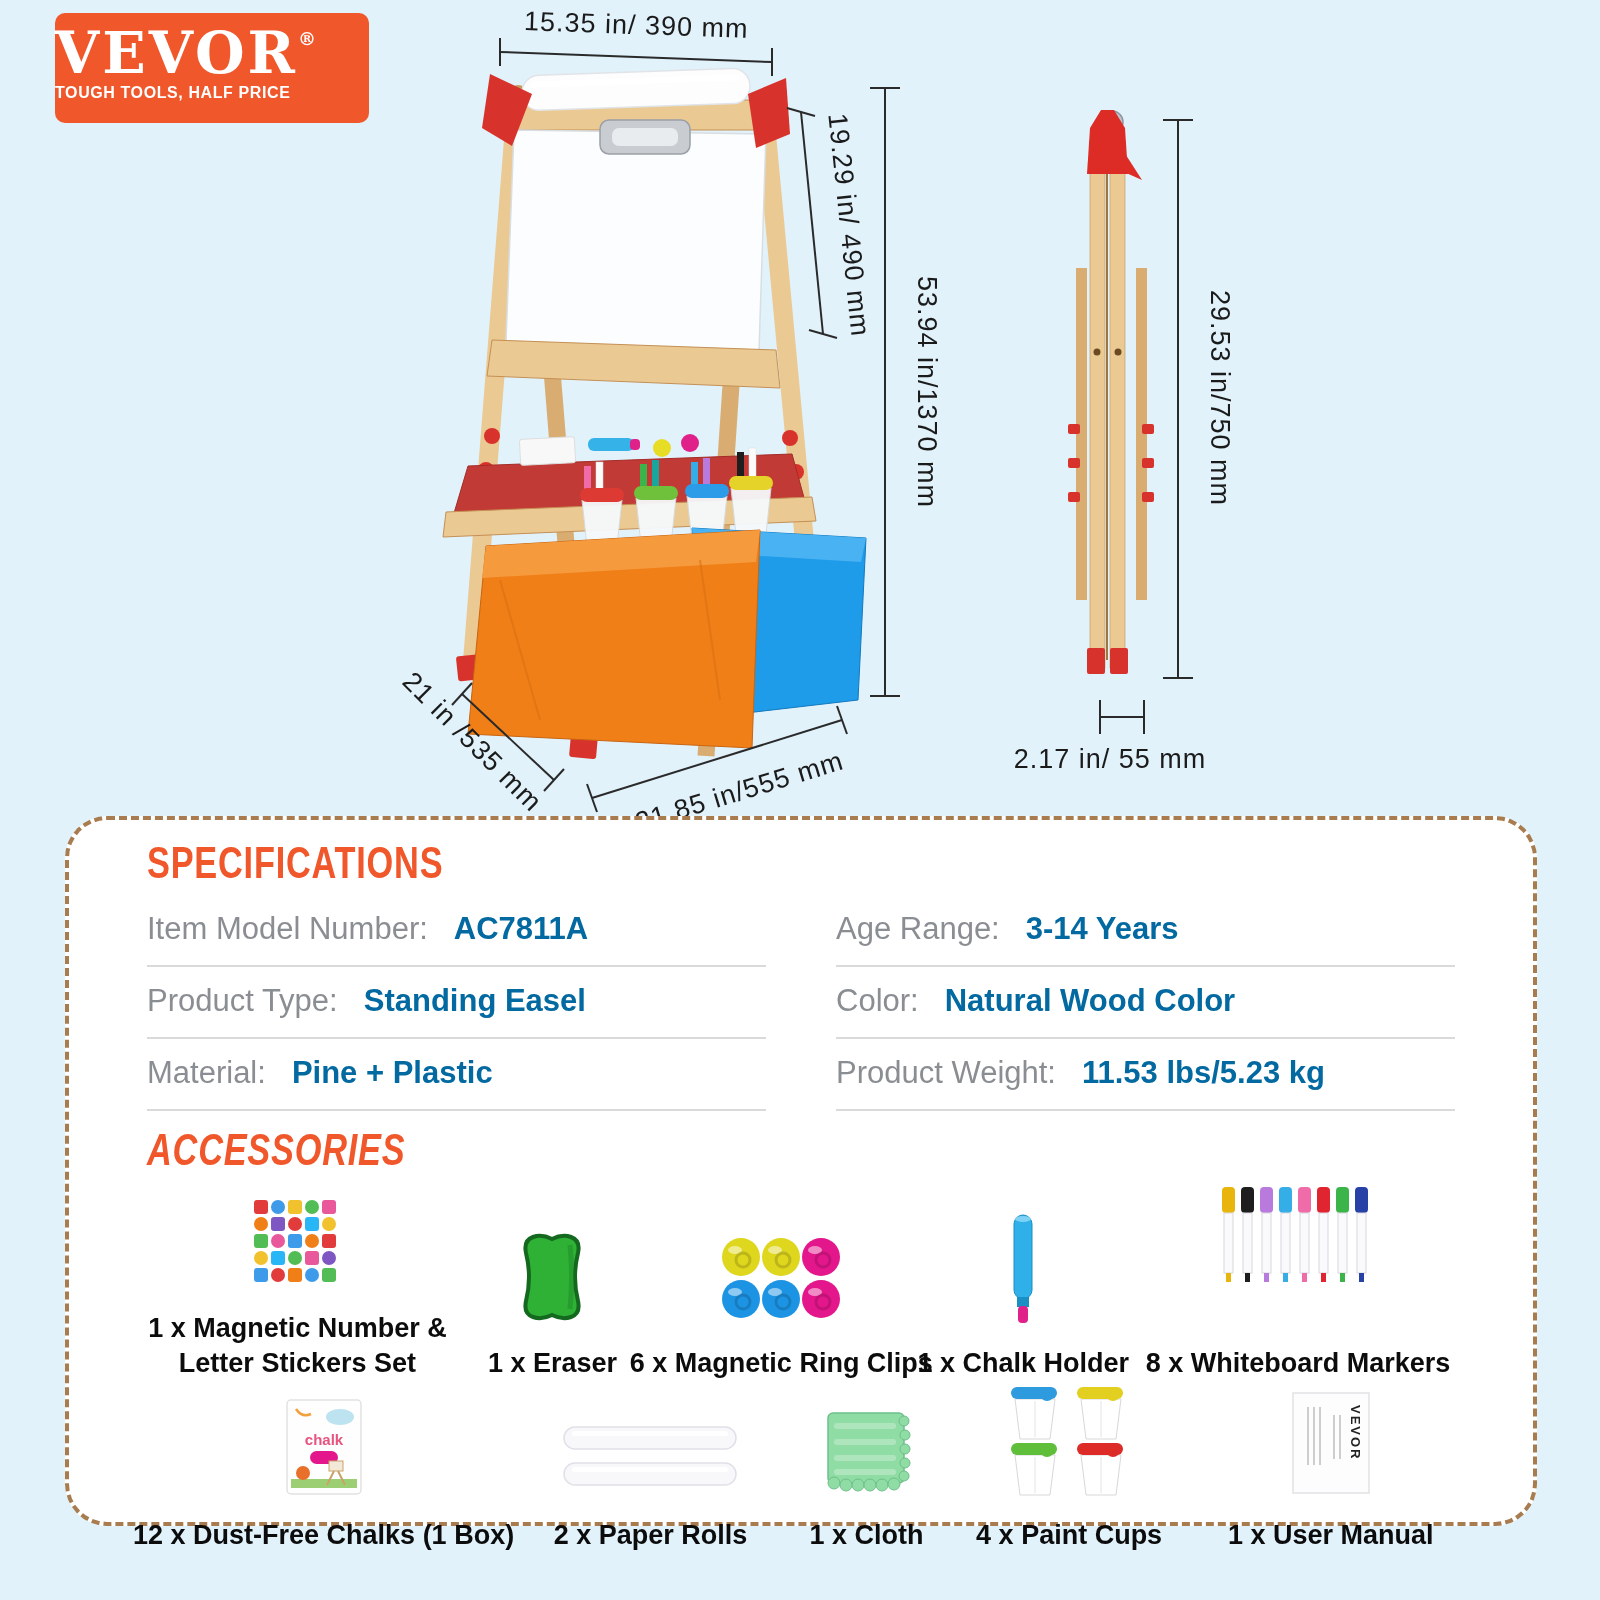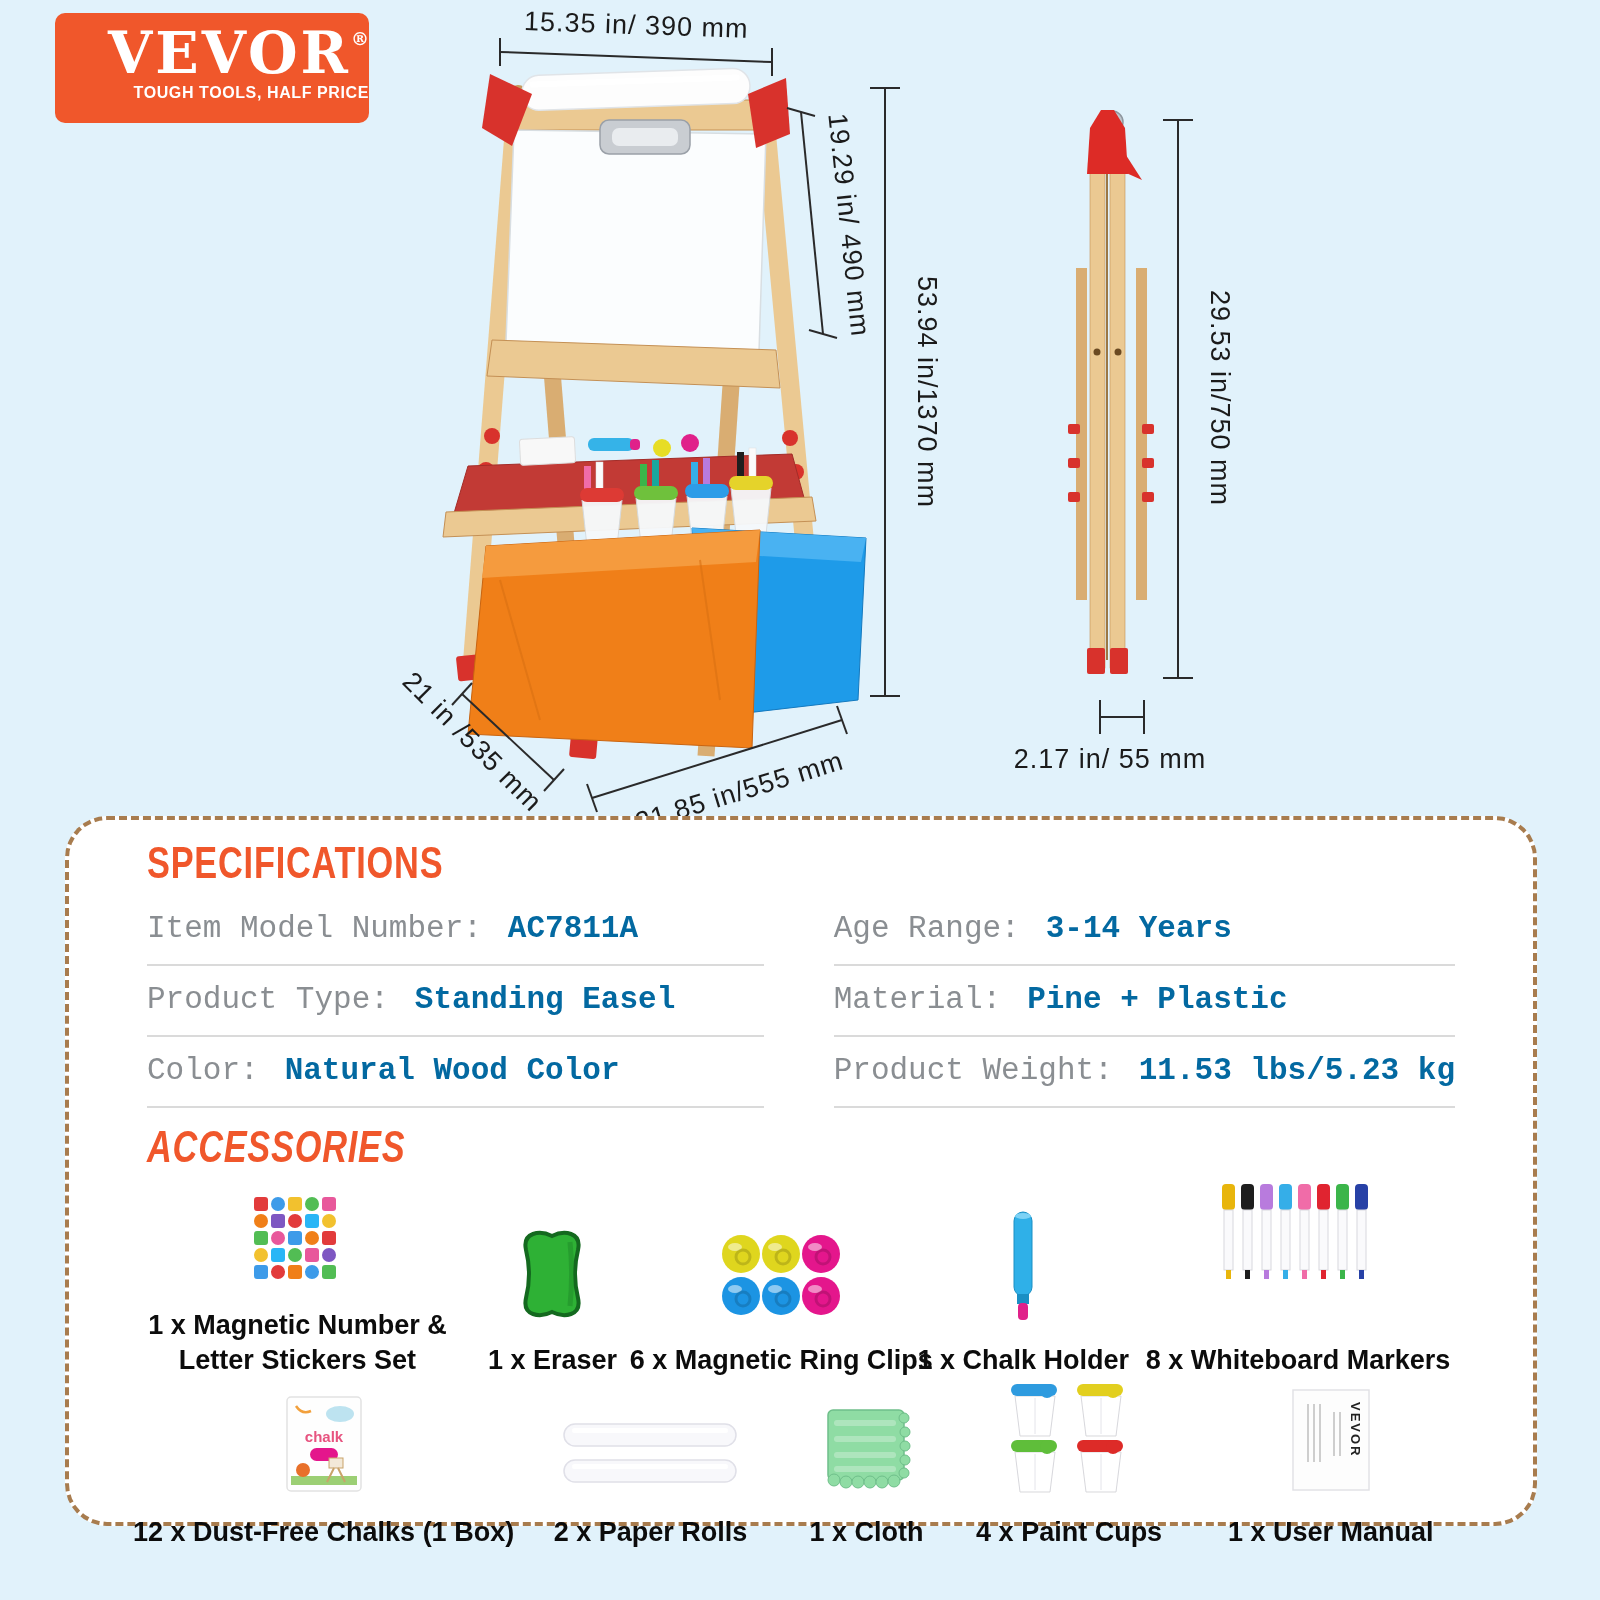--- a/index.html
+++ b/index.html
@@ -1,39 +1,39 @@
 <!DOCTYPE html>
 <html><head>
 <meta charset="utf-8">
 <style>
   html,body{margin:0;padding:0;background:#E1F2FB;}
   .stage{position:relative;width:1600px;height:1600px;background:#E1F2FB;
          font-family:"Liberation Sans",sans-serif;overflow:hidden;}
 
   
   .logo{position:absolute;left:55px;top:13px;width:314px;height:110px;
-        background:#F0572B;border-radius:10px;color:#fff;text-align:right;}
+        background:#F0572B;border-radius:10px;color:#fff;text-align:left;}
   .logo-brand{font-family:"DejaVu Serif","Liberation Serif",serif;font-weight:bold;
         font-size:57px;line-height:1.0;margin-top:11px;letter-spacing:3px;}
   .logo-brand .reg{font-size:18px;vertical-align:28px;letter-spacing:0;}
   .logo-tagline{font-size:16px;font-weight:bold;letter-spacing:.6px;margin-top:3px;}
 
   
   .diagram{position:absolute;left:0;top:0;width:1600px;height:830px;}
   .dim-line{stroke:#2a2a2a;stroke-width:2;fill:none;}
   .dim-text{font:27px "Liberation Sans",sans-serif;fill:#1b1b1b;letter-spacing:1px;}
 
   
   .panel{position:absolute;left:65px;top:816px;width:1472px;height:710px;
          background:#fff;border:4px dashed #A87C4E;border-radius:42px;
          box-sizing:border-box;padding:12px 78px 0 78px;}
   .section-title{color:#F0572B;font-size:44px;font-weight:bold;margin:6px 0 2px 0;line-height:1.15;}
   .section-title .condense{display:inline-block;transform:scaleX(.78);transform-origin:left;letter-spacing:1px;}
 
-  .spec-grid{display:grid;grid-template-columns:1fr 1fr;column-gap:70px;margin-top:6px;font-family:Liberation Mono, monospace;}
+  .spec-grid{display:grid;grid-template-columns:1fr 1fr;column-gap:70px;margin-top:6px;}
   .spec-row{display:flex;align-items:baseline;gap:26px;padding:16px 0 18px 0;
             border-bottom:2px solid #DADADA;font-size:31px;white-space:nowrap;}
   .spec-label{color:#8a8e92;}
   .spec-value{color:#0369a1;font-weight:bold;}
 
   .acc-row{display:flex;margin-top:10px;align-items:flex-end;}
   .acc-cell{display:flex;flex-direction:column;align-items:center;justify-content:flex-end;}
   .acc-icon{height:100px;display:flex;align-items:flex-end;justify-content:center;}
   .acc-label{font-size:27px;font-weight:bold;color:#0c0c0c;text-align:center;
              line-height:1.3;margin-top:21px;white-space:normal;}
@@ -209,26 +209,26 @@
       </div>
       <div class="spec-row">
         <span class="spec-label">Age Range:</span>
         <span class="spec-value">3-14 Years</span>
       </div>
       <div class="spec-row">
         <span class="spec-label">Product Type:</span>
         <span class="spec-value">Standing Easel</span>
       </div>
       <div class="spec-row">
+        <span class="spec-label">Color:</span>
+        <span class="spec-value">Natural Wood Color</span>
+      </div>
+      <div class="spec-row">
         <span class="spec-label">Material:</span>
         <span class="spec-value">Pine + Plastic</span>
-      </div>
-      <div class="spec-row">
-        <span class="spec-label">Color:</span>
-        <span class="spec-value">Natural Wood Color</span>
       </div>
       <div class="spec-row">
         <span class="spec-label">Product Weight:</span>
         <span class="spec-value">11.53 lbs/5.23 kg</span>
       </div>
     </div>
 
     <h2 class="section-title" style="margin-top:14px;font-style:italic;"><span class="condense">ACCESSORIES</span></h2>
 
     <div class="acc-row">

